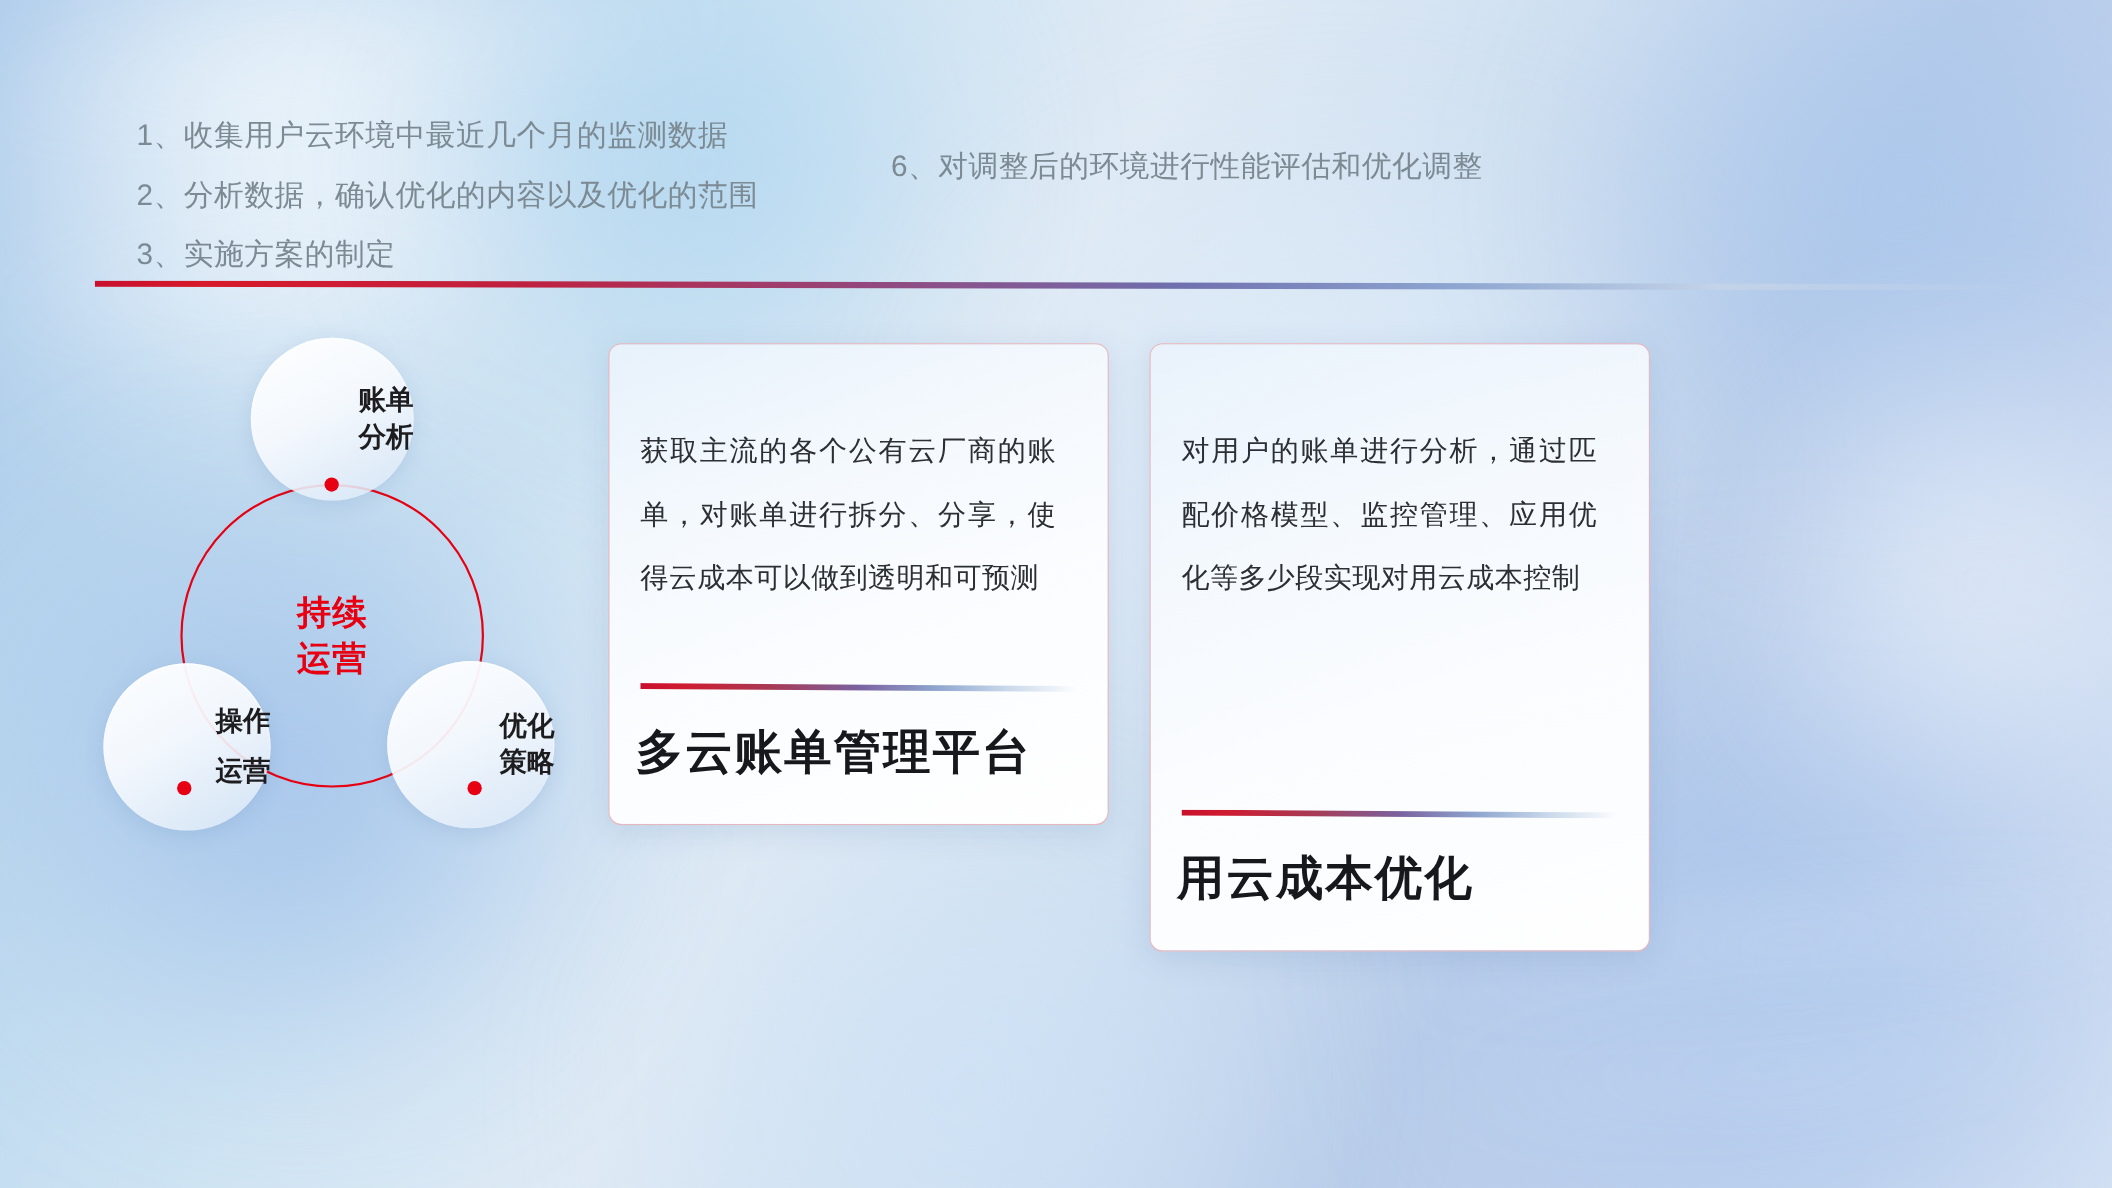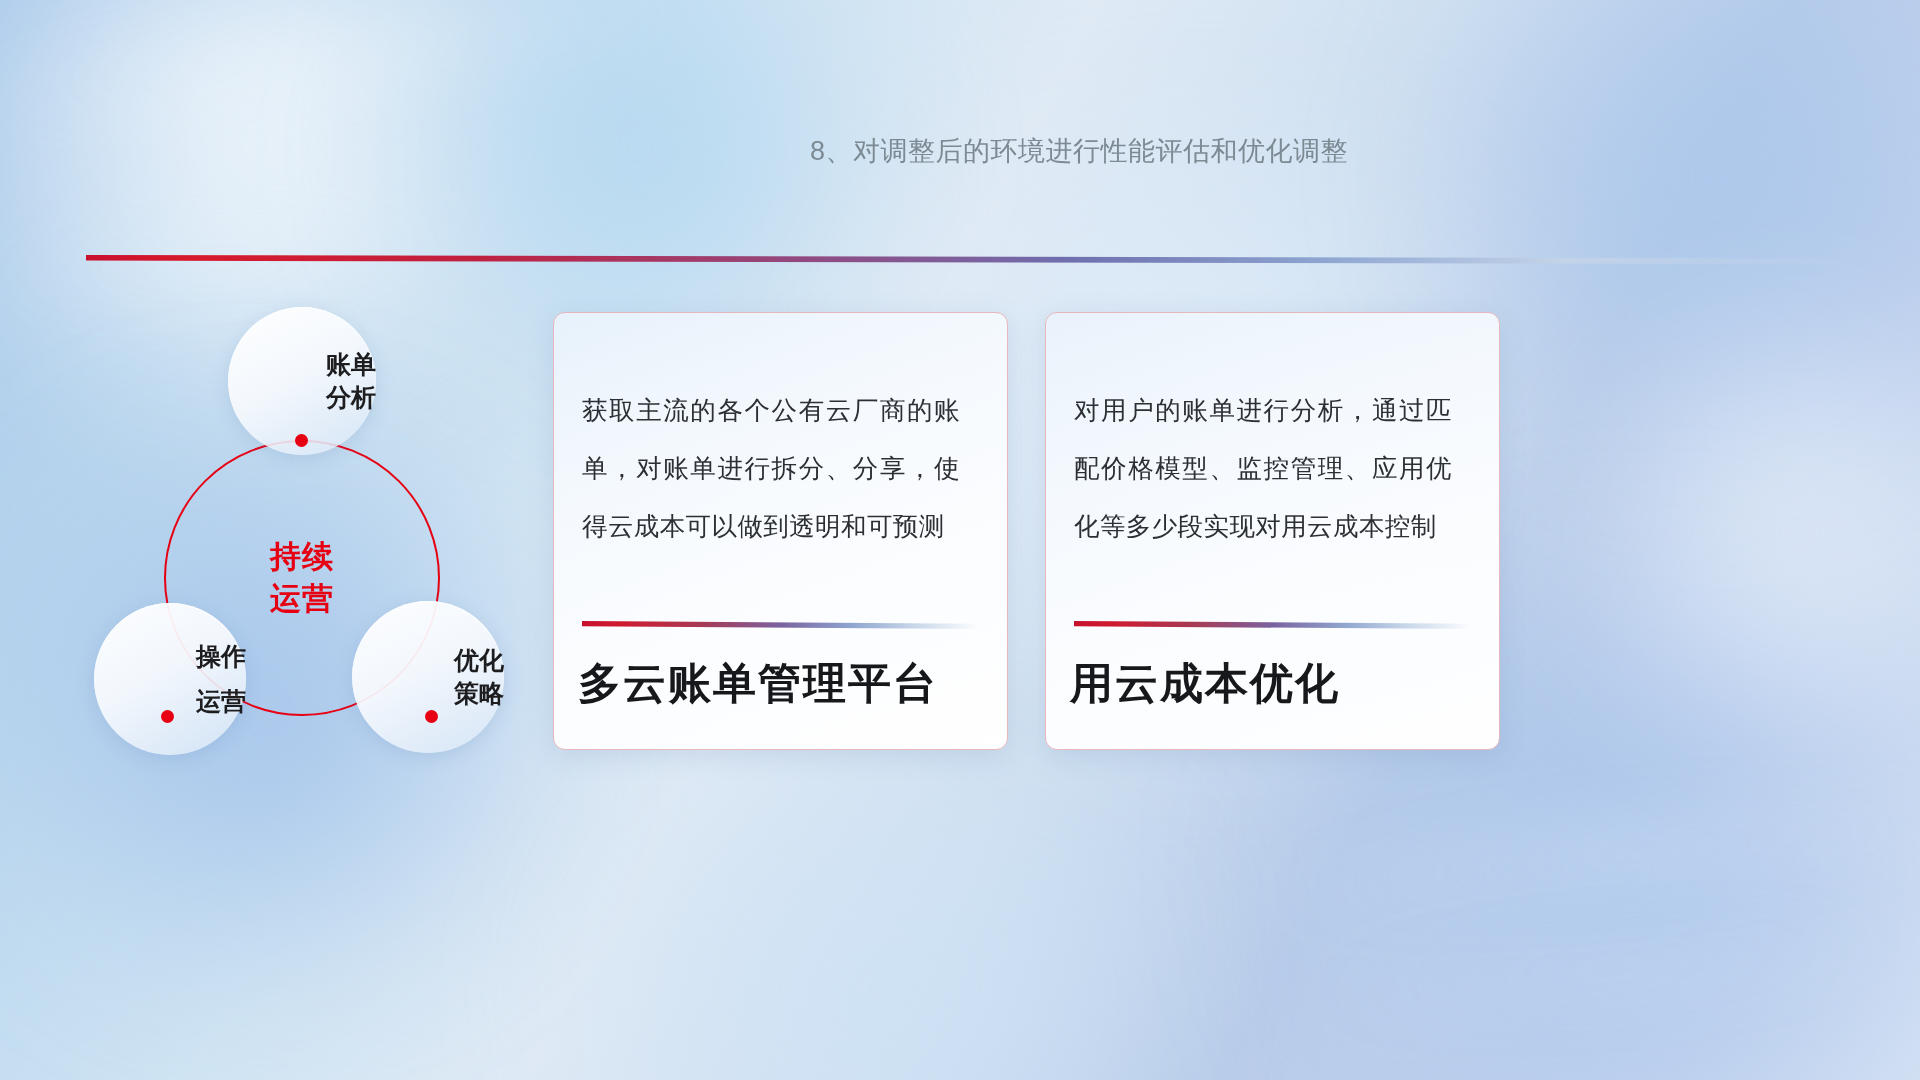--- a/index.html
+++ b/index.html
@@ -93,21 +93,21 @@
   
   .card{
     position:absolute; border-radius:12px;
     border:1.6px solid #e8b7bd;
     background:linear-gradient(160deg,rgba(234,243,252,.92) 0%,rgba(246,250,254,.96) 34%,
                rgba(252,253,255,.98) 62%,rgba(255,255,255,.99) 100%);
     box-shadow:0 6px 26px rgba(86,125,170,.17);
     display:flex; flex-direction:column;
   }
   #card-1{ left:553px; top:312px; width:455px; height:438px; }
-  #card-2{ left:1045px; top:312px; width:455px; height:438px; }
+  #card-2{ left:1045px; top:312px; width:455px; height:553px; }
   .card-body{
     padding:68px 47px 0 28px;
     color:#2c2f33; font-size:25.5px; line-height:58px; letter-spacing:.4px;
     text-align:justify; text-justify:inter-ideograph;
   }
   .card-rule{
     margin:auto 28px 0 28px; height:8px;
     background:linear-gradient(90deg,#c8102e 0%,#cf1b30 10%,#a83a55 30%,
       #7a62a0 50%,#8fa6cf 68%,#c9d8ea 84%,rgba(236,242,249,0) 100%);
     clip-path:polygon(0 0,100% 34%,100% 100%,0 66%);
@@ -132,23 +132,28 @@
   <div class="glow g7"></div>
   <div class="glow g8"></div>
   <div class="streak s1"></div>
   <div class="streak s2"></div>
   <div class="streak s3"></div>
   <div class="streak s4"></div>
 </div>
 
 <div id="page">
 
+  <div class="list" id="list-left">
+    <span class="list-item">1、收集用户云环境中最近几个月的监测数据</span>
+    <span class="list-item">2、分析数据，确认优化的内容以及优化的范围</span>
+    <span class="list-item">3、实施方案的制定</span>
+  </div>
 
   <div class="list" id="list-right">
-    <span class="list-item">8、对调整后的环境进行性能评估和优化调整</span>
+    <span class="list-item">6、对调整后的环境进行性能评估和优化调整</span>
   </div>
 
   <div id="divider">
     <div class="bar"></div>
   </div>
 
   <div id="venn">
     <div class="ring"></div>
 
     <div class="bubble" id="bubble-top">

